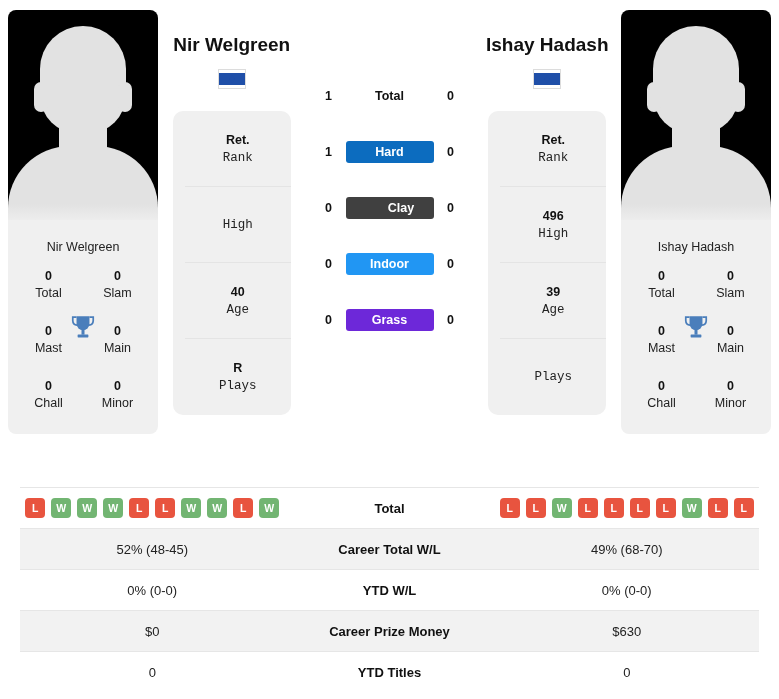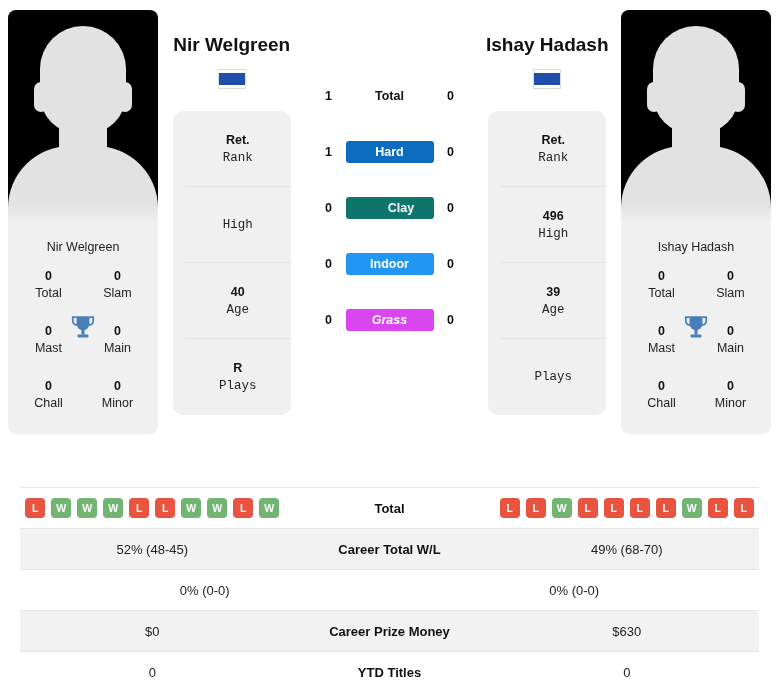--- a/index.html
+++ b/index.html
@@ -345,31 +345,31 @@
         <div class="sbar plain">Total</div>
         <div class="sval">0</div>
       </div>
       <div class="srow">
         <div class="sval">1</div>
         <div class="sbar filled" id="bar-hard" style="background: rgb(12, 108, 191);">Hard</div>
         <div class="sval">0</div>
       </div>
       <div class="srow">
         <div class="sval">0</div>
-        <div class="sbar filled" id="bar-clay" style="background: #0f766e; padding-left: 23px;">Clay</div>
+        <div class="sbar filled" id="bar-clay" style="background: #404040; padding-left: 23px;">Clay</div>
         <div class="sval">0</div>
       </div>
       <div class="srow">
         <div class="sval">0</div>
         <div class="sbar filled" id="bar-indoor" style="background: rgb(33, 150, 243);">Indoor</div>
         <div class="sval">0</div>
       </div>
       <div class="srow">
         <div class="sval">0</div>
-        <div class="sbar filled" id="bar-grass" style="background: #d946ef; font-style: italic;">Grass</div>
+        <div class="sbar filled" id="bar-grass" style="background: #6d28d9;">Grass</div>
         <div class="sval">0</div>
       </div>
     </div>
 
     <div class="namecol">
       <div class="pname">Ishay Hadash</div>
       <div class="flag">
         <div class="stripe top"></div>
         <div class="stripe bot"></div>
         <svg class="star" viewBox="0 0 20 20">
@@ -479,20 +479,21 @@
     </div>
 
     <div class="trow alt">
       <div class="tleft">52% (48-45)</div>
       <div class="tmid">Career Total W/L</div>
       <div class="tright">49% (68-70)</div>
     </div>
 
     <div class="trow">
       <div class="tleft">0% (0-0)</div>
+      <div class="tmid">YTD W/L</div>
       <div class="tright">0% (0-0)</div>
     </div>
 
     <div class="trow alt">
       <div class="tleft">$0</div>
       <div class="tmid">Career Prize Money</div>
       <div class="tright">$630</div>
     </div>
 
     <div class="trow">

